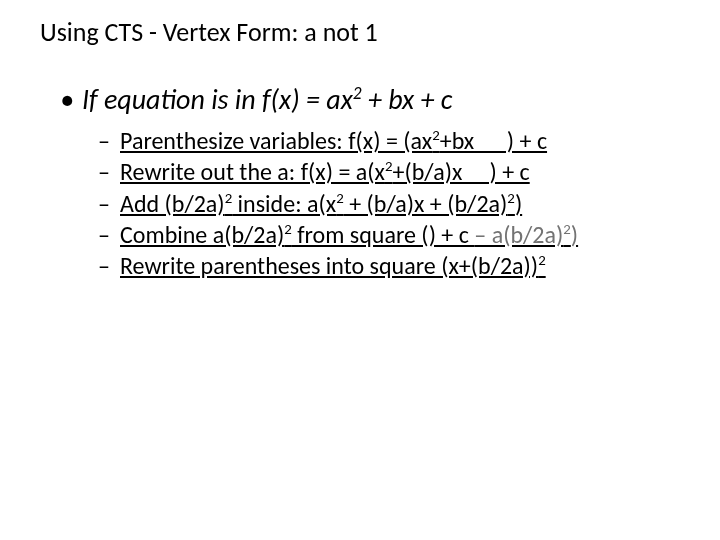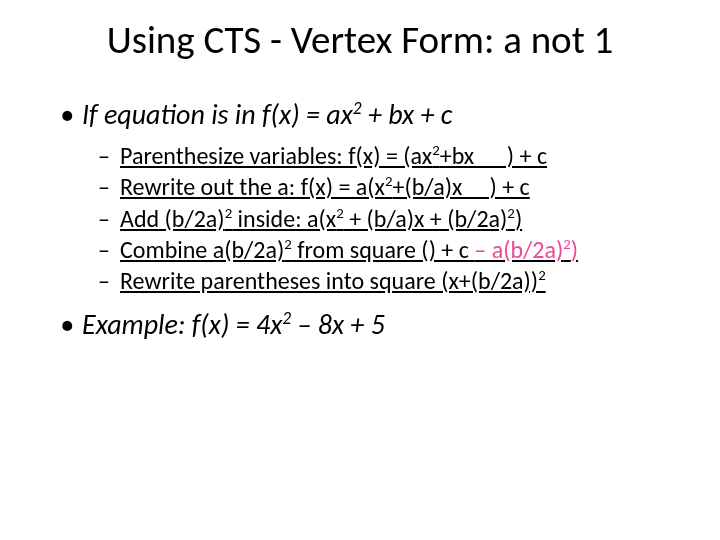--- a/index.html
+++ b/index.html
@@ -12,22 +12,21 @@
     color: #000;
   }
   .slide {
     width: 720px;
     height: 540px;
     position: relative;
     box-sizing: border-box;
     padding-top: 18px;
   }
   .title {
-    font-size: 39px;
-    text-align: center;
+    font-size: 26px;
     margin: 0 40px 36px 40px;
     line-height: 1.15;
   }
   .body {
     padding: 0 60px 0 60px;
   }
   .lvl1 {
     font-size: 28px;
     margin: 0 0 10px 0;
     padding-left: 22px;
@@ -56,21 +55,21 @@
     content: "–";
     position: absolute;
     left: 38px;
     top: 0;
   }
   sup {
     font-size: 0.62em;
     vertical-align: super;
     line-height: 0;
   }
-  .red { color: #ec4899; }
+  .red { color: #737373; }
 </style>
 </head>
 <body>
 
 <div class="slide">
   <div class="title">Using CTS - Vertex Form: a not 1</div>
   <div class="body">
 
     <div class="lvl1">
       <span>If equation is in f(x) = ax</span><sup>2</sup><span> + bx + c</span>
@@ -94,18 +93,15 @@
         <span>Combine a(b/2a)</span><sup>2</sup><span> from square () + c </span><span class="red">– a(b/2a)</span><sup class="red">2</sup><span class="red">)</span>
       </div>
 
       <div class="lvl2">
         <span>Rewrite parentheses into square (x+(b/2a))</span><sup>2</sup>
       </div>
 
 
     </div>
 
-    <div class="lvl1">
-      <span>Example:  f(x) = 4x</span><sup>2</sup><span> – 8x + 5</span>
-    </div>
 
   </div>
 </div>
 
 </body></html>

